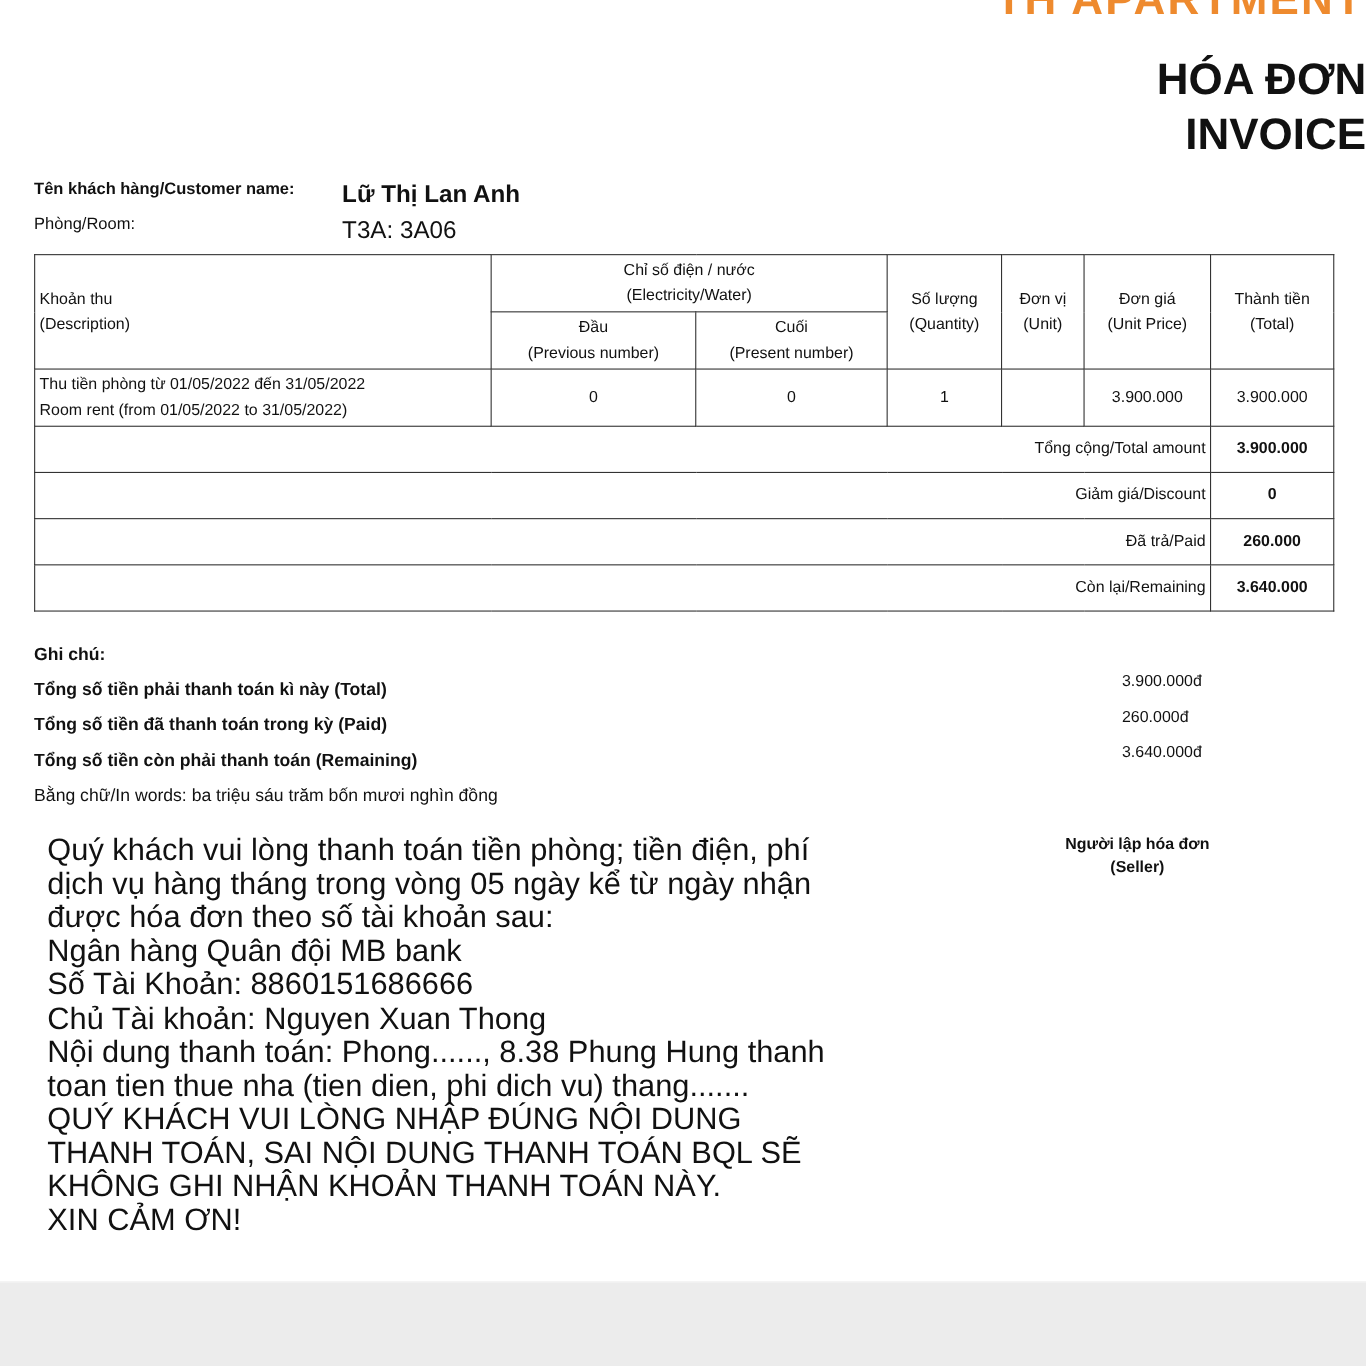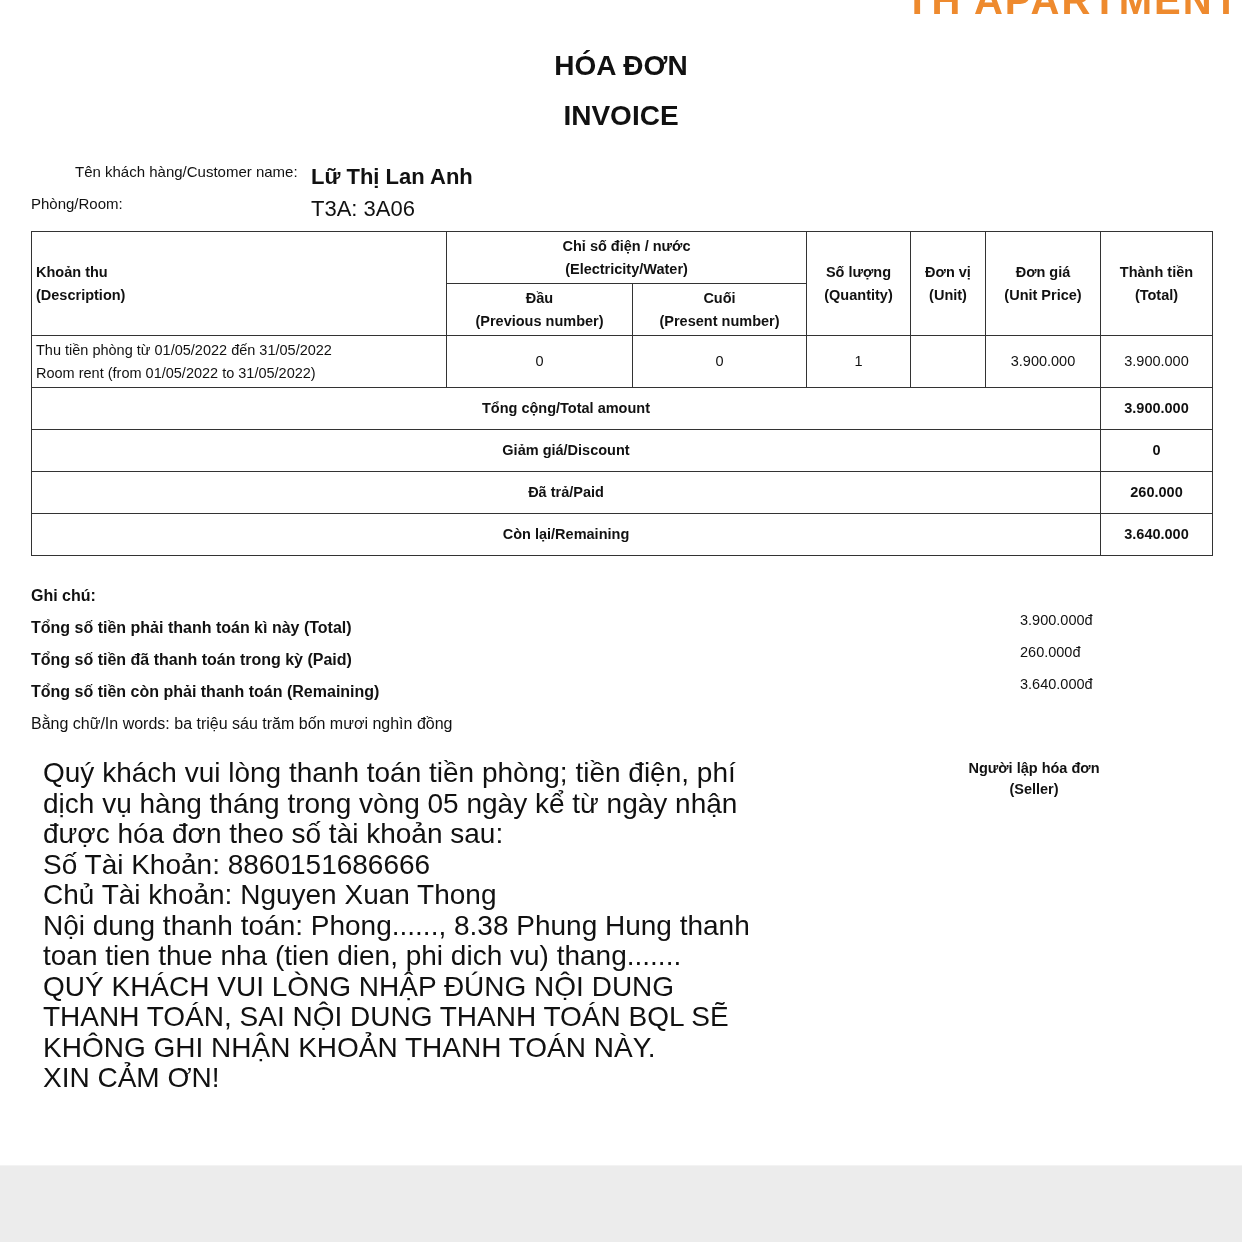--- a/index.html
+++ b/index.html
@@ -9,44 +9,44 @@
     font-family: "Liberation Sans", sans-serif;
   }
   .page { position: absolute; left: 0; top: 0; width: 1196px; height: 1165px; background: #ffffff; }
   .footer-bg { position: absolute; left: 0; top: 1165px; width: 1242px; height: 77px; background: #ececec; border-top: 1px solid #f3f3f3; }
 
   .logo {
     position: absolute; left: 905px; top: -22px;
     font-size: 40px; font-weight: bold; color: #ee8a2e; letter-spacing: 2px;
     white-space: nowrap;
   }
-  .title { position: absolute; left: 0; width: 1242px; text-align: center; font-weight: bold; font-size: 28px; }
+  .title { position: absolute; left: 0; width: 1242px; text-align: right; font-weight: bold; font-size: 40px; }
   .title.t1 { top: 50px; }
   .title.t2 { top: 100px; }
 
   .info-label { position: absolute; left: 31px; font-size: 15px; }
-  .info-label.bold { font-weight: normal; margin-left: 44px; }
+  .info-label.bold { font-weight: bold; }
   .info-value { position: absolute; left: 311px; font-size: 22px; }
   .info-value.bold { font-weight: bold; }
 
   table.inv {
     position: absolute; left: 31px; top: 231px; width: 1181px;
     border-collapse: collapse; table-layout: fixed;
   }
   table.inv td, table.inv th {
     border: 1.5px solid #333; font-size: 14.5px; padding: 0 4px; line-height: 23px;
   }
-  table.inv th { font-weight: bold; text-align: center; }
+  table.inv th { font-weight: normal; text-align: center; }
   table.inv th.left { text-align: left; }
   .r-h1 { height: 52px; }
   .r-h2 { height: 52px; }
   .r-item { height: 52px; }
   .r-sum { height: 42px; }
   td.c { text-align: center; }
-  td.sum-label { font-size: 23px; font-weight: bold; text-align: center; padding-left: 3px; }
+  td.sum-label { font-size: 23px; font-weight: normal; text-align: right; padding-left: 3px; }
   td.sum-val { font-weight: bold; text-align: center; font-size: 14.5px; }
 
   .notes { position: absolute; left: 31px; top: 580px; }
   .note-line { font-size: 16px; line-height: 32px; white-space: nowrap; }
   .note-line.bold { font-weight: bold; }
   .note-amt { position: absolute; left: 1020px; font-size: 14.5px; }
 
   .seller { position: absolute; left: 934px; top: 758px; width: 200px; text-align: center; font-weight: bold; font-size: 14.5px; line-height: 21px; }
 
   .payment { position: absolute; left: 31px; top: 758px; width: 600px; }
@@ -157,20 +157,21 @@
 
   <div class="seller">
     <div>Người lập hóa đơn</div>
     <div>(Seller)</div>
   </div>
 
   <div class="payment">
     <div class="pay-line">Quý khách vui lòng thanh toán tiền phòng; tiền điện, phí</div>
     <div class="pay-line">dịch vụ hàng tháng trong vòng 05 ngày kể từ ngày nhận</div>
     <div class="pay-line">được hóa đơn theo số tài khoản sau:</div>
+    <div class="pay-line">Ngân hàng Quân đội MB bank</div>
     <div class="pay-line">Số Tài Khoản: 8860151686666</div>
     <div class="pay-line">Chủ Tài khoản: Nguyen Xuan Thong</div>
     <div class="pay-line">Nội dung thanh toán: Phong......, 8.38 Phung Hung thanh</div>
     <div class="pay-line">toan tien thue nha (tien dien, phi dich vu) thang.......</div>
     <div class="pay-line">QUÝ KHÁCH VUI LÒNG NHẬP ĐÚNG NỘI DUNG</div>
     <div class="pay-line">THANH TOÁN, SAI NỘI DUNG THANH TOÁN BQL SẼ</div>
     <div class="pay-line">KHÔNG GHI NHẬN KHOẢN THANH TOÁN NÀY.</div>
     <div class="pay-line">XIN CẢM ƠN!</div>
   </div>
 </div>

